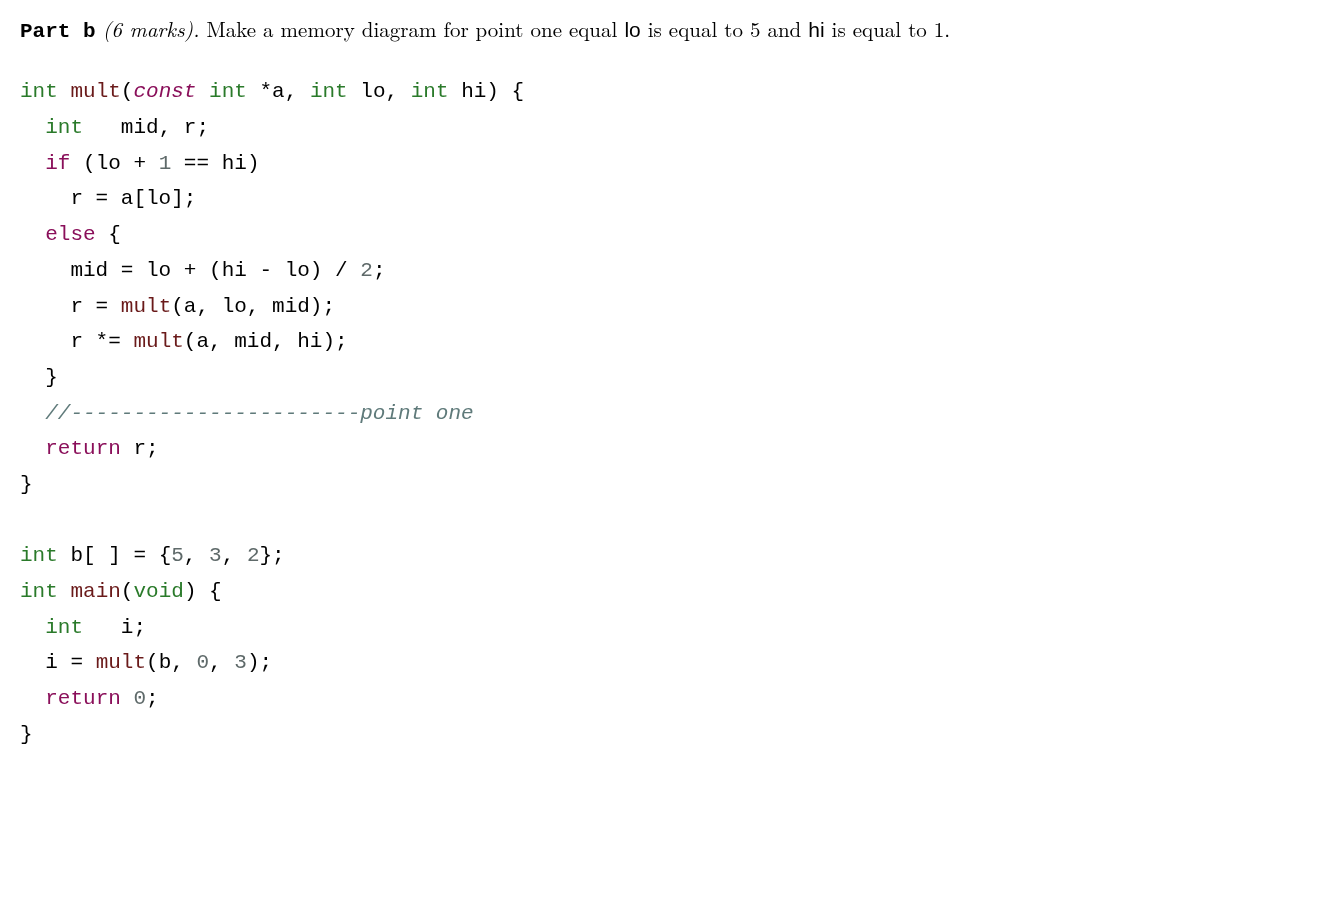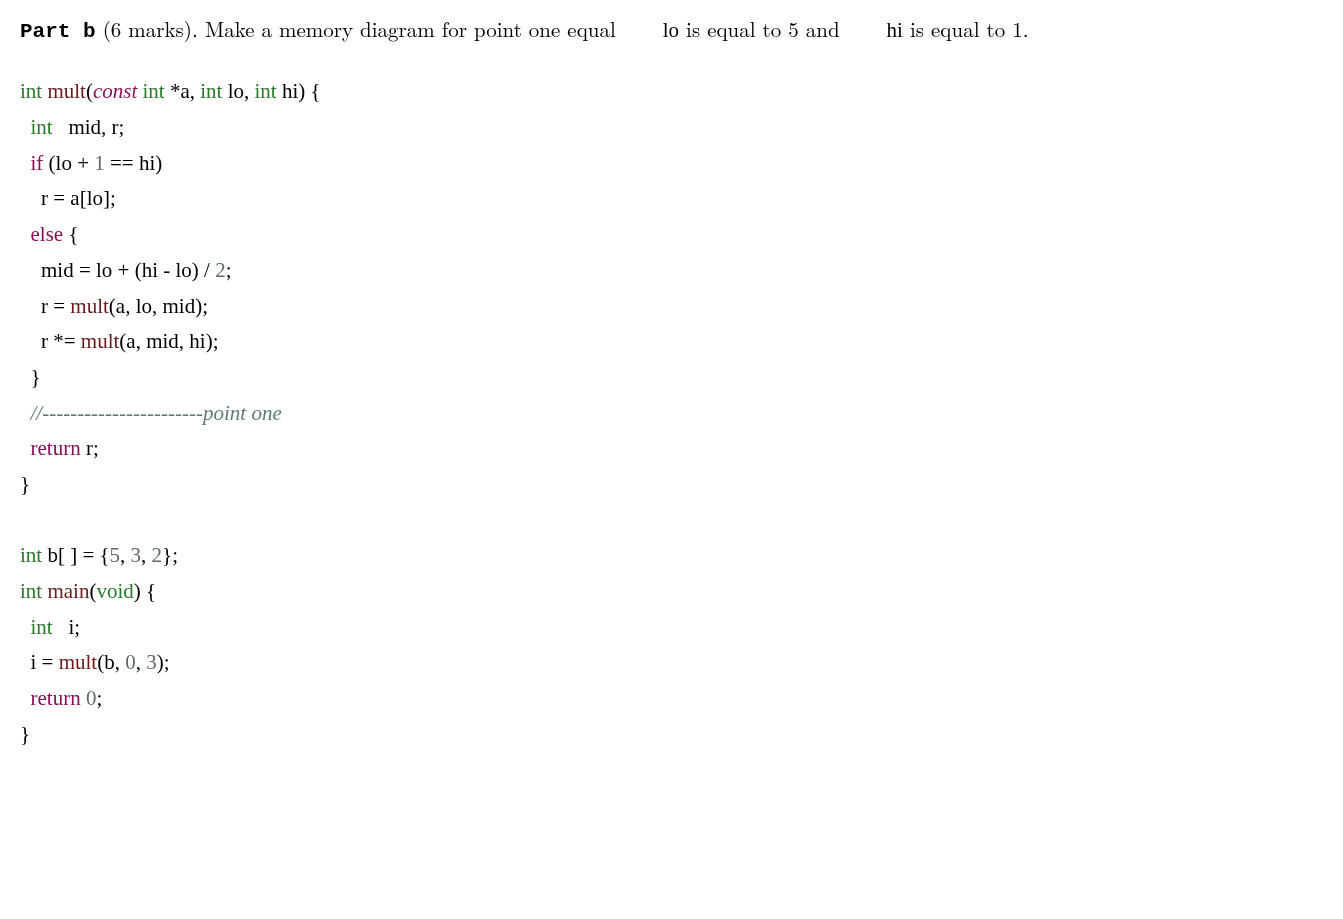--- a/index.html
+++ b/index.html
@@ -14,28 +14,28 @@
     }
     .prompt {
       margin-bottom: 28px;
       text-align: justify;
     }
     .prompt .bold {
       font-weight: bold;
       font-family: Liberation Mono, monospace;
     }
     .prompt .italic {
+      font-style: italic;
     }
     .prompt .tt {
-      font-family: Liberation Serif, serif;
+      font-family: Liberation Sans, sans-serif;
       font-style: normal;
-      margin-left: 40px;
     }
     pre.code {
-      font-family: Liberation Serif, serif;
+      font-family: Liberation Mono, monospace;
       font-size: 21px;
       line-height: 1.7;
       white-space: pre;
       margin: 0;
     }
     .kw-type   { color: #2a7a2a; }
     .kw-flow   { color: #8a0f5a; }
     .kw-const  { color: #8a0f5a; font-style: italic; }
     .fn        { color: #6a1a1a; }
     .num       { color: #5f6a6a; }

